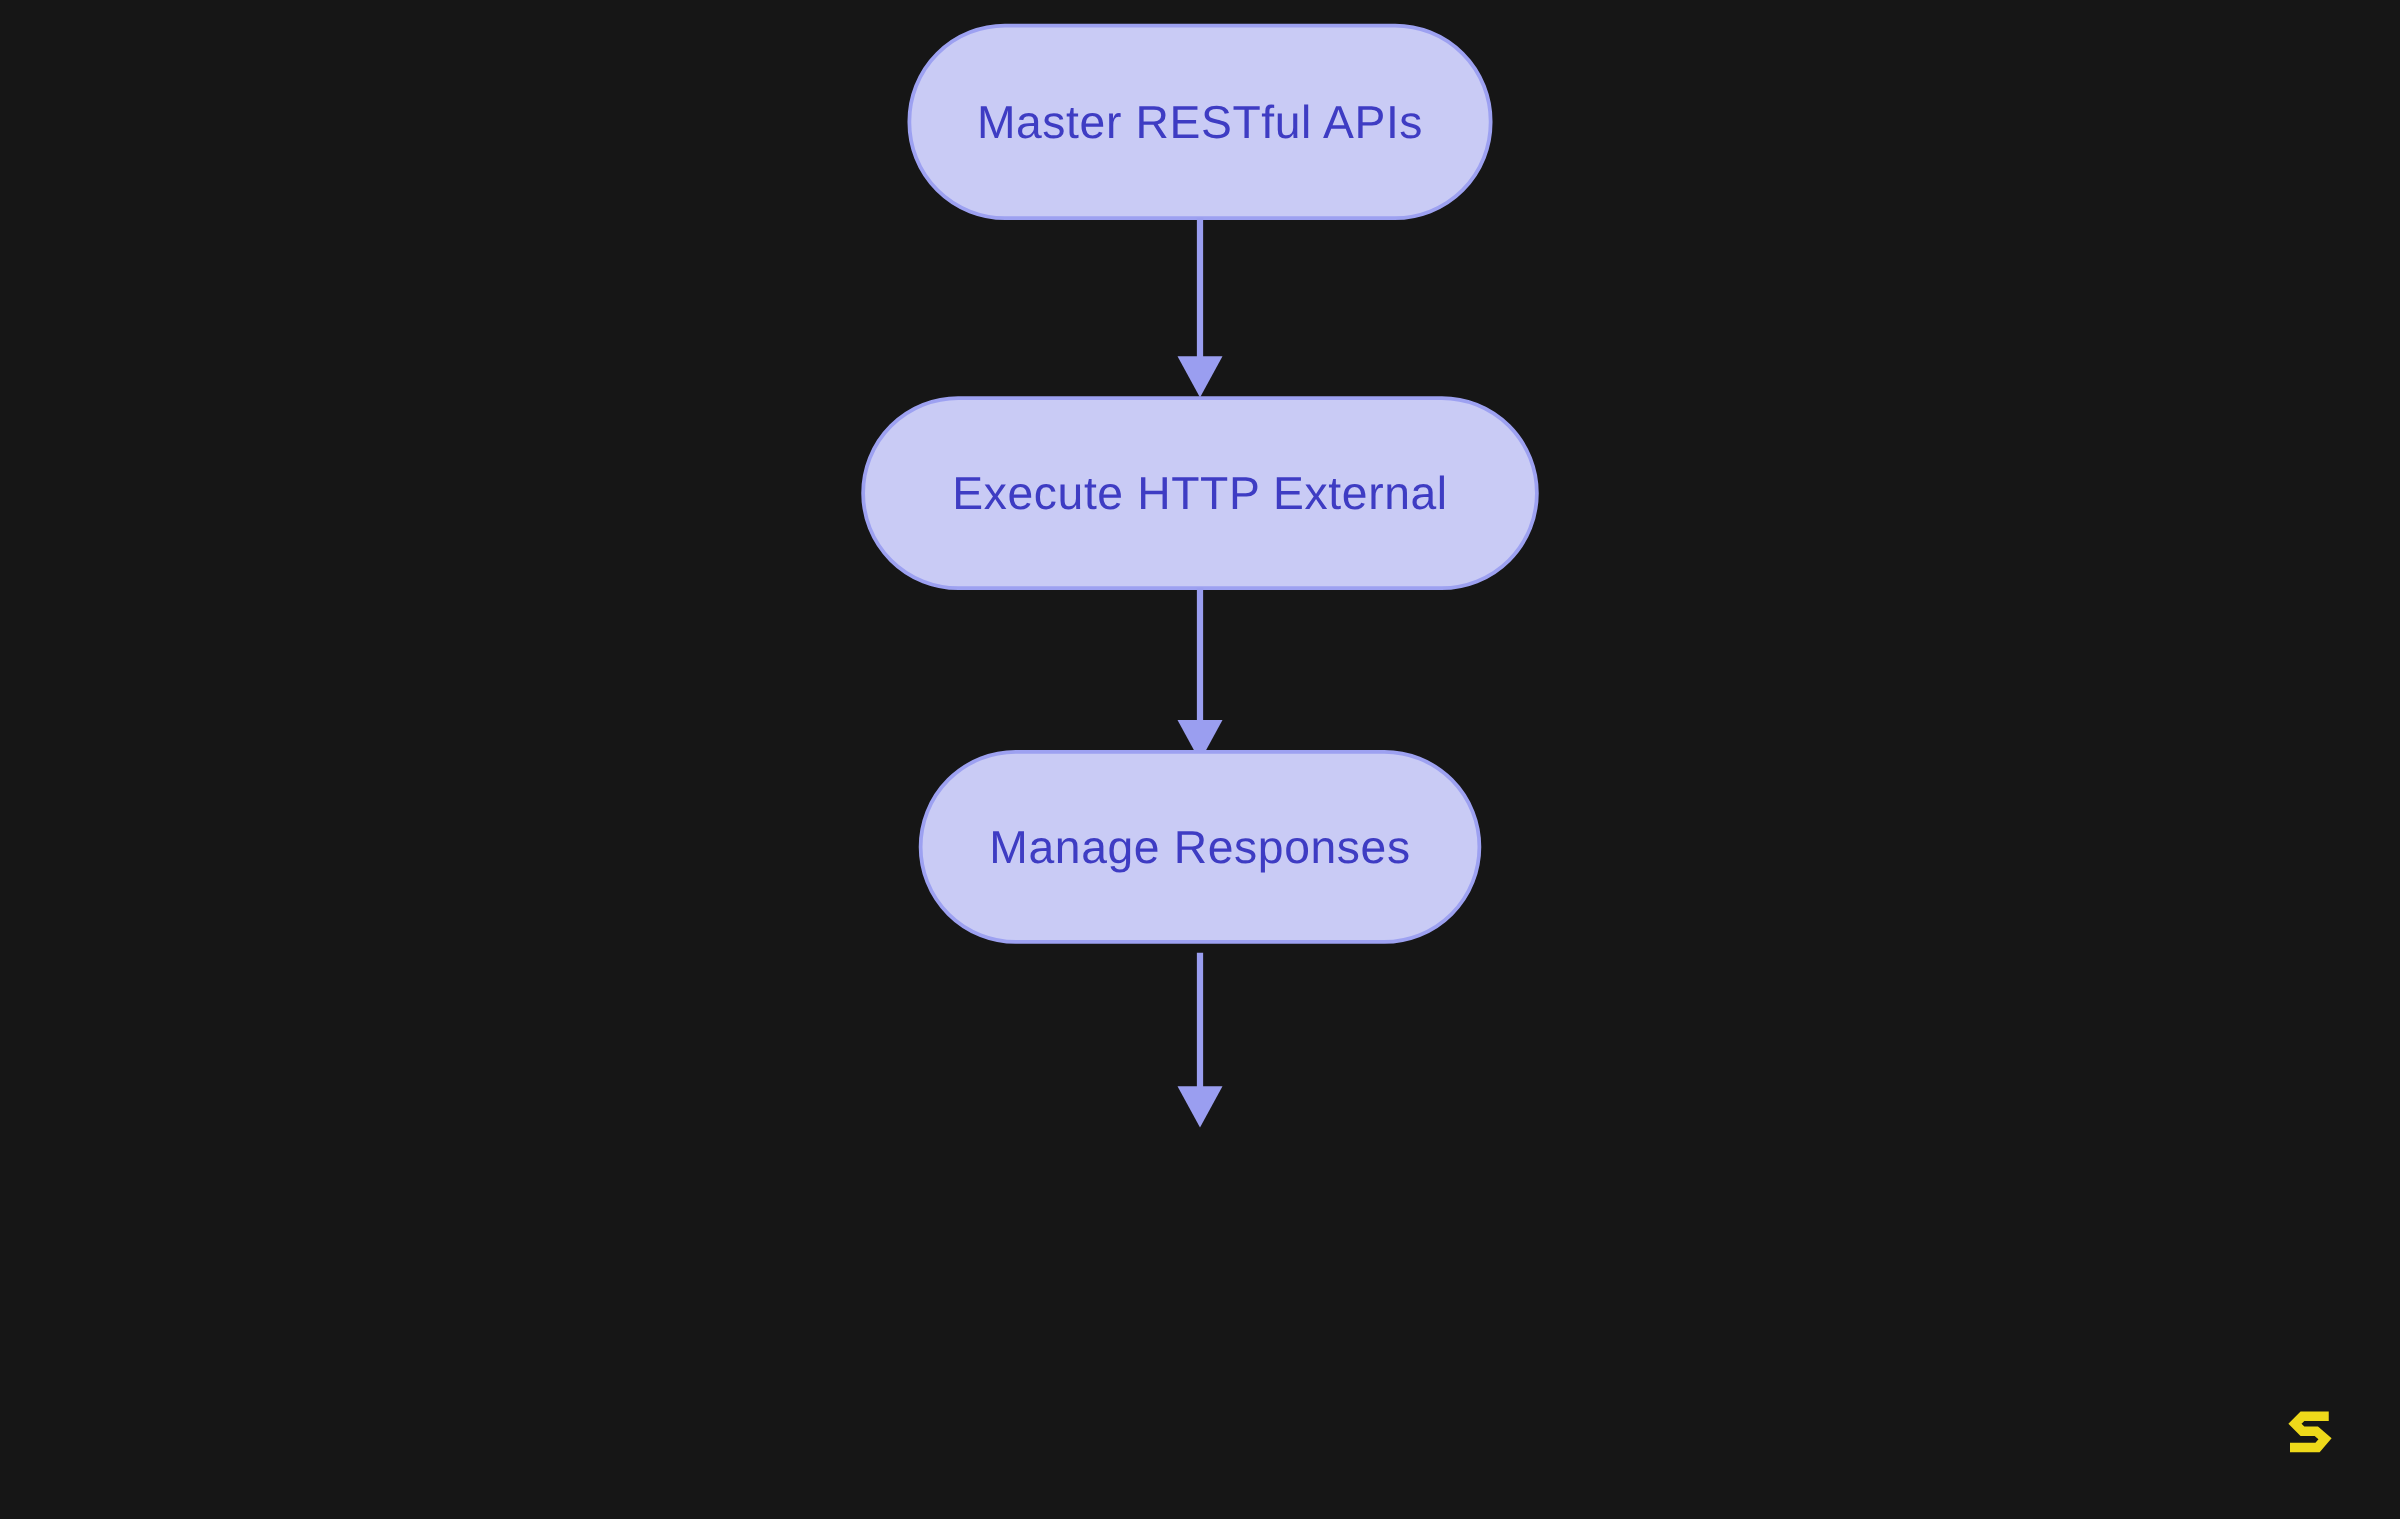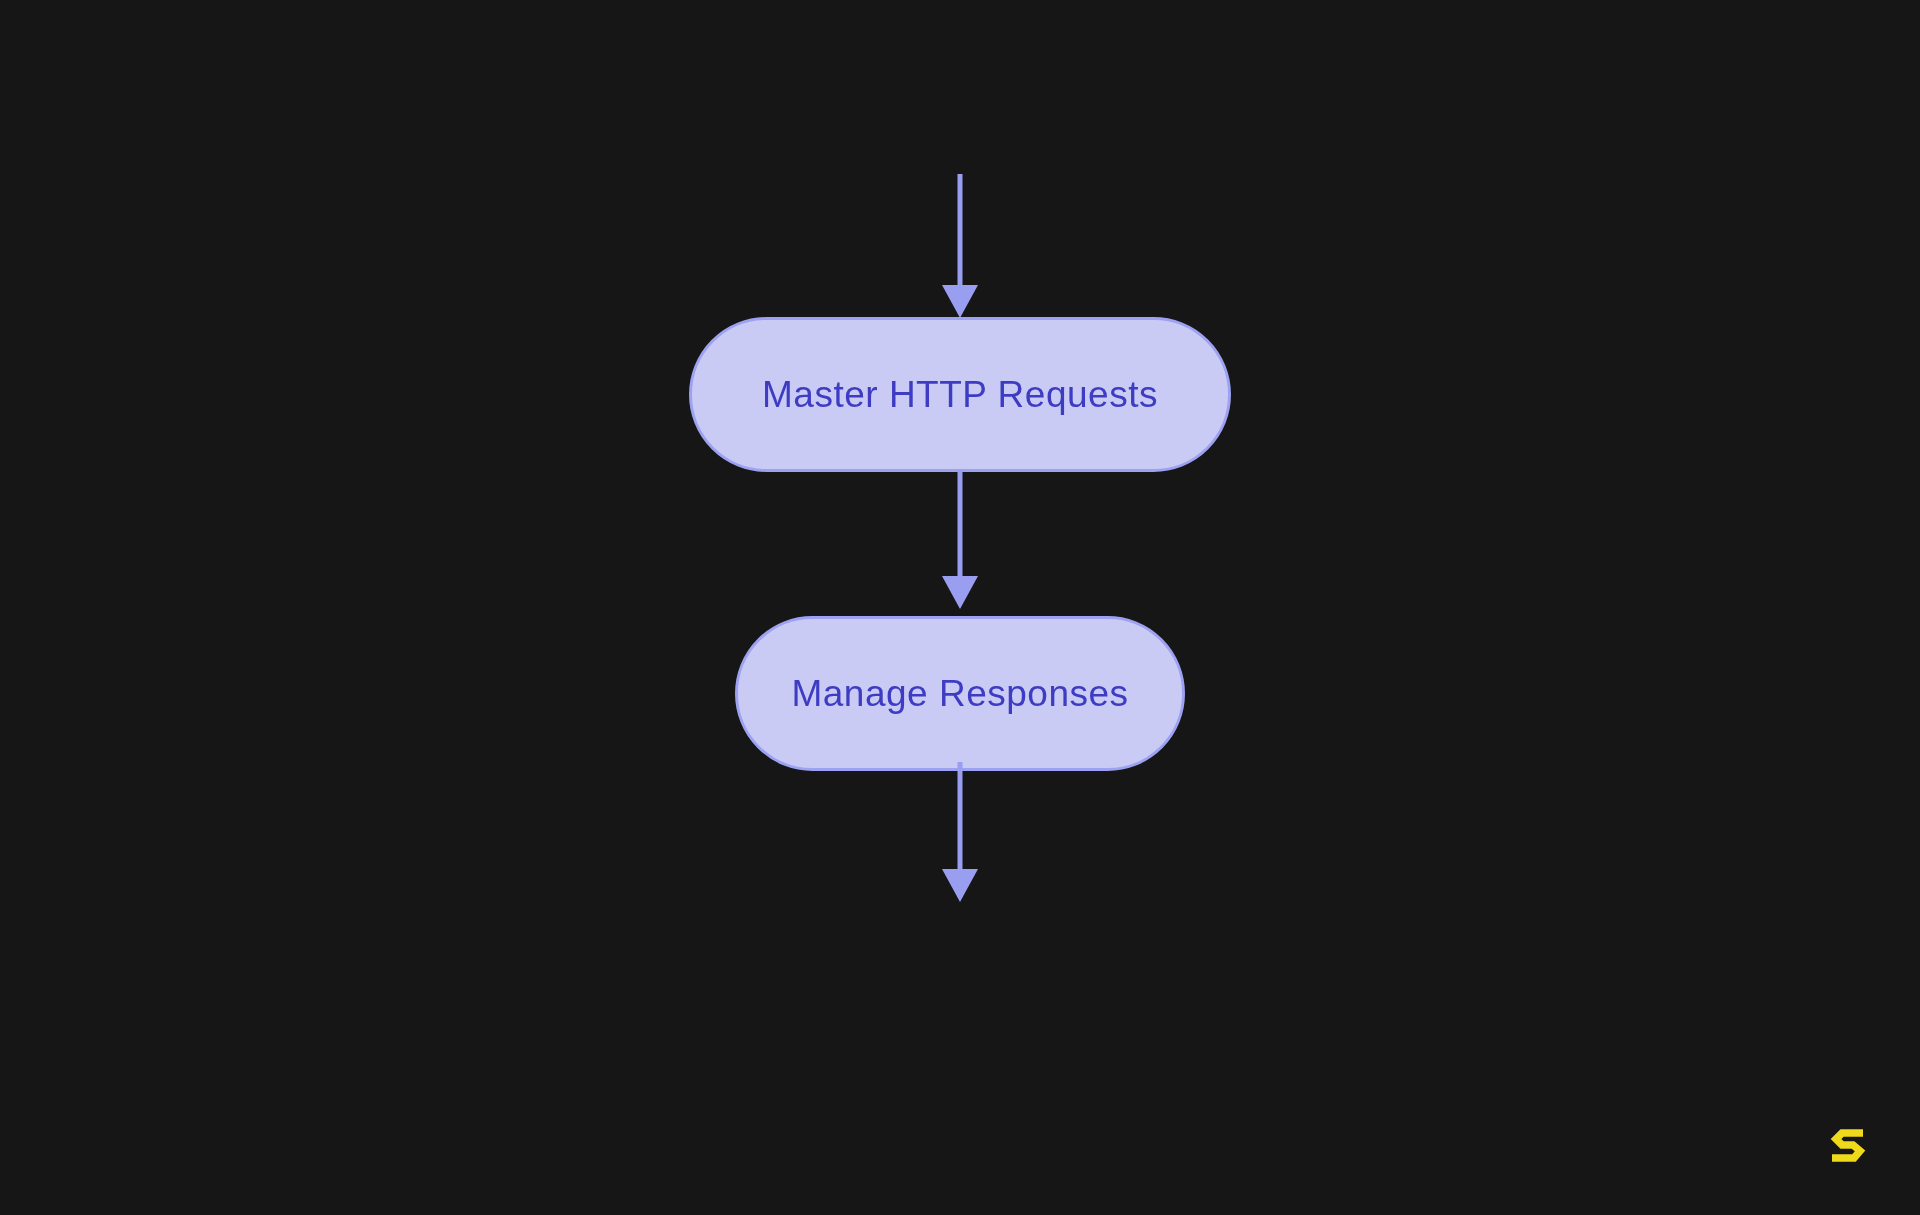--- a/index.html
+++ b/index.html
@@ -26,49 +26,52 @@
     justify-content: center;
     color: #3e3cc3;
     font-size: 37px;
     font-weight: 400;
     letter-spacing: 0.5px;
     white-space: nowrap;
     text-align: center;
   }
   .node.n1 { left: 726px; top: 19px;  width: 468px; height: 157px; }
   .node.n2 { left: 689px; top: 317px; width: 542px; height: 155px; }
-  .node.n3 { left: 735px; top: 616px; width: 450px; height: 155px; }
+  .node.n3 { left: 735px; top: 600px; width: 450px; height: 155px; }
   .node.n4 { left: 586px; top: 902px; width: 748px; height: 156px; }
 
   .edge { position: absolute; display: block; }
   .edge.e1 { left: 940px; top: 174px; }
   .edge.e2 { left: 940px; top: 470px; }
   .edge.e3 { left: 940px; top: 762px; }
 
   .logo {
     position: absolute;
     left: 1829px;
     top: 1127px;
     width: 38px;
     height: 40px;
   }
 </style>
 </head>
 <body>
 
 <div id="canvas">
 
+  <div class="node n1">
+    <span>Master RESTful APIs</span>
+  </div>
 
   <svg class="edge e1" width="40" height="145" viewBox="0 0 40 145">
     <rect x="17.5" y="0" width="5" height="113" fill="#9a9ef0"></rect>
     <polygon points="2,111 38,111 20,144" fill="#9a9ef0"></polygon>
   </svg>
 
   <div class="node n2">
-    <span>Master HTTP Requests</span>
+    <span>Execute HTTP External</span>
   </div>
 
   <svg class="edge e2" width="40" height="140" viewBox="0 0 40 140">
     <rect x="17.5" y="0" width="5" height="108" fill="#9a9ef0"></rect>
     <polygon points="2,106 38,106 20,139" fill="#9a9ef0"></polygon>
   </svg>
 
   <div class="node n3">
     <span>Manage Responses</span>
   </div>

